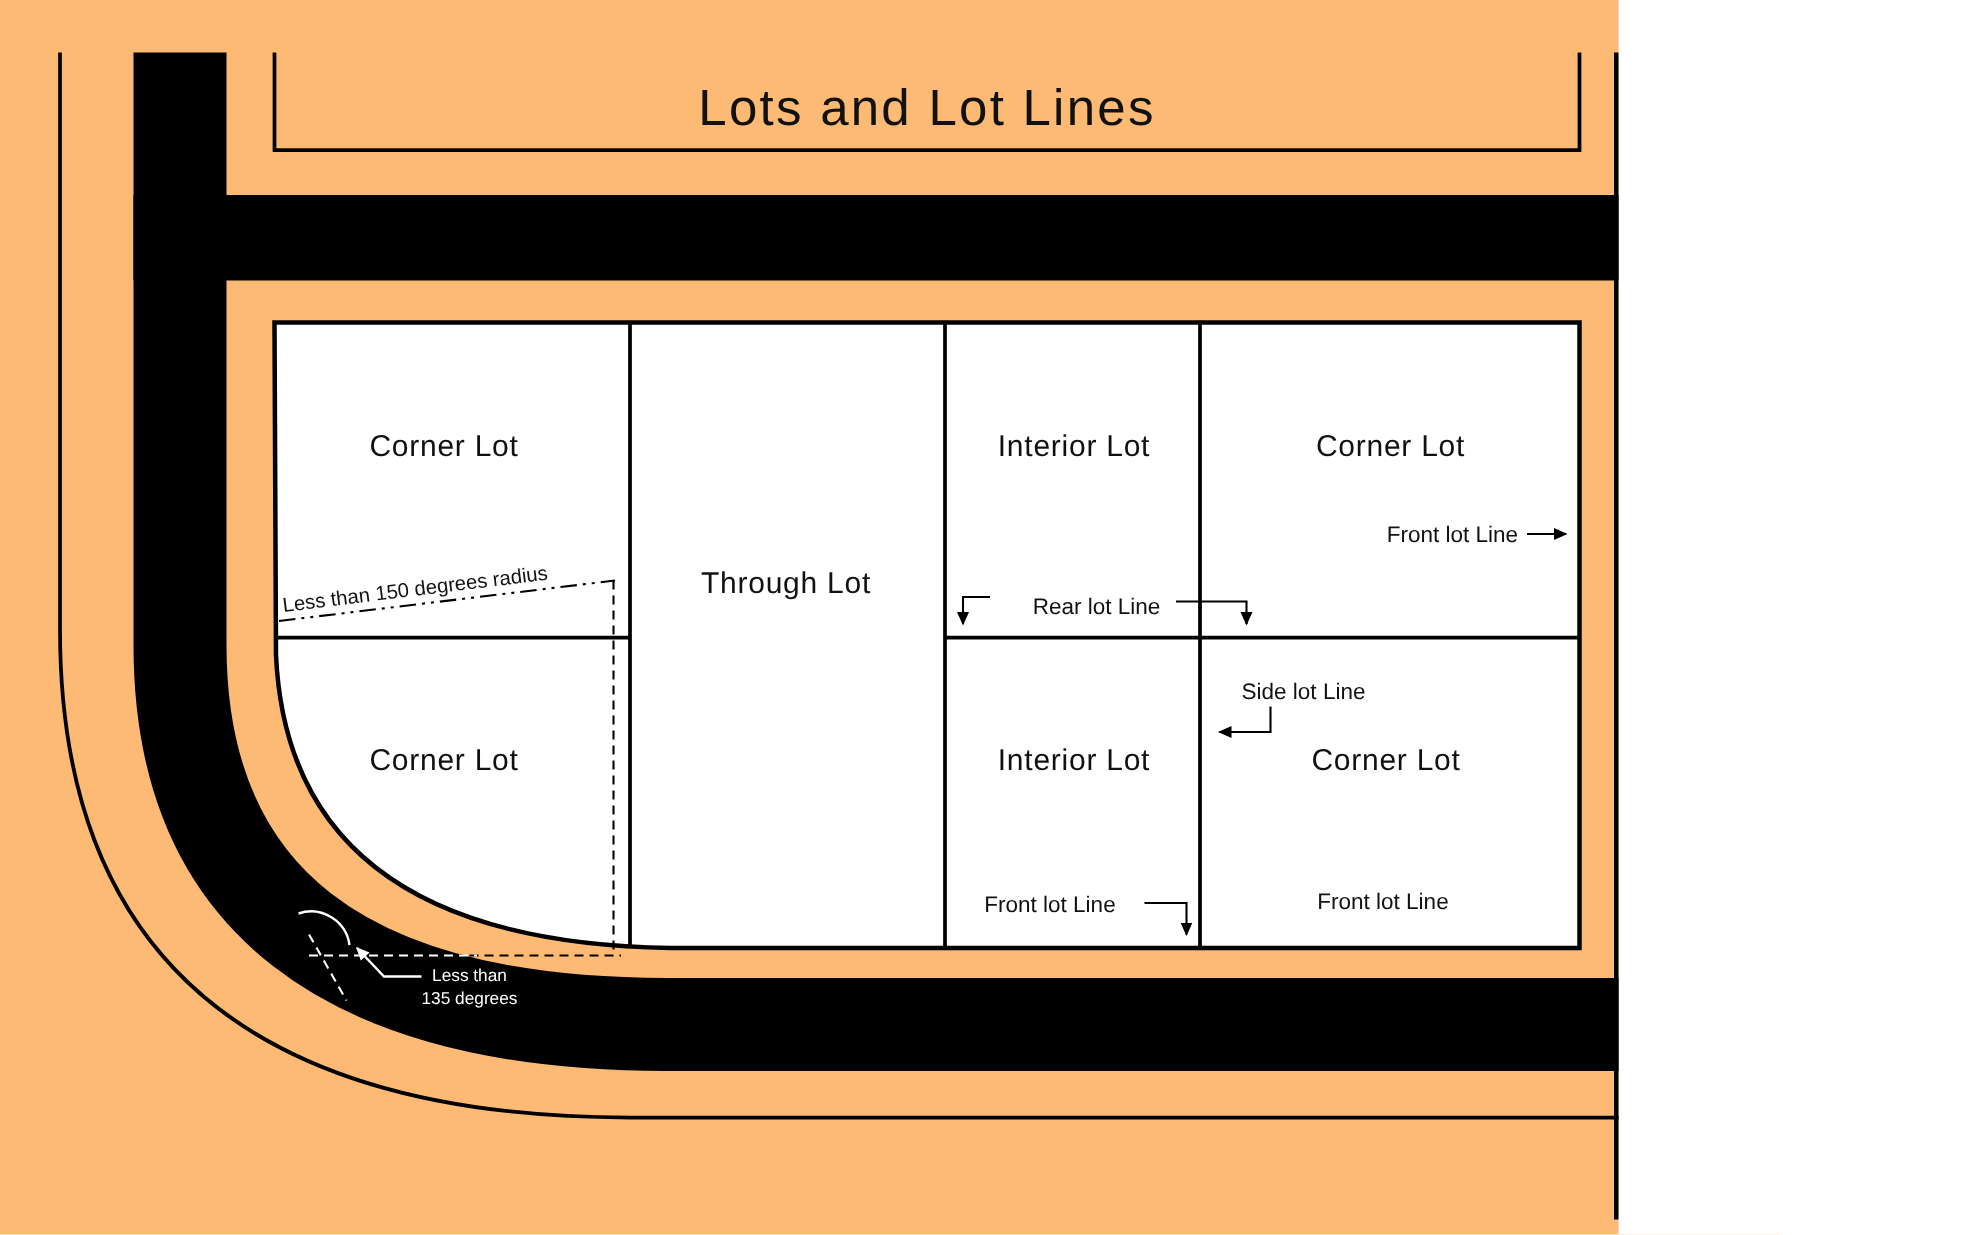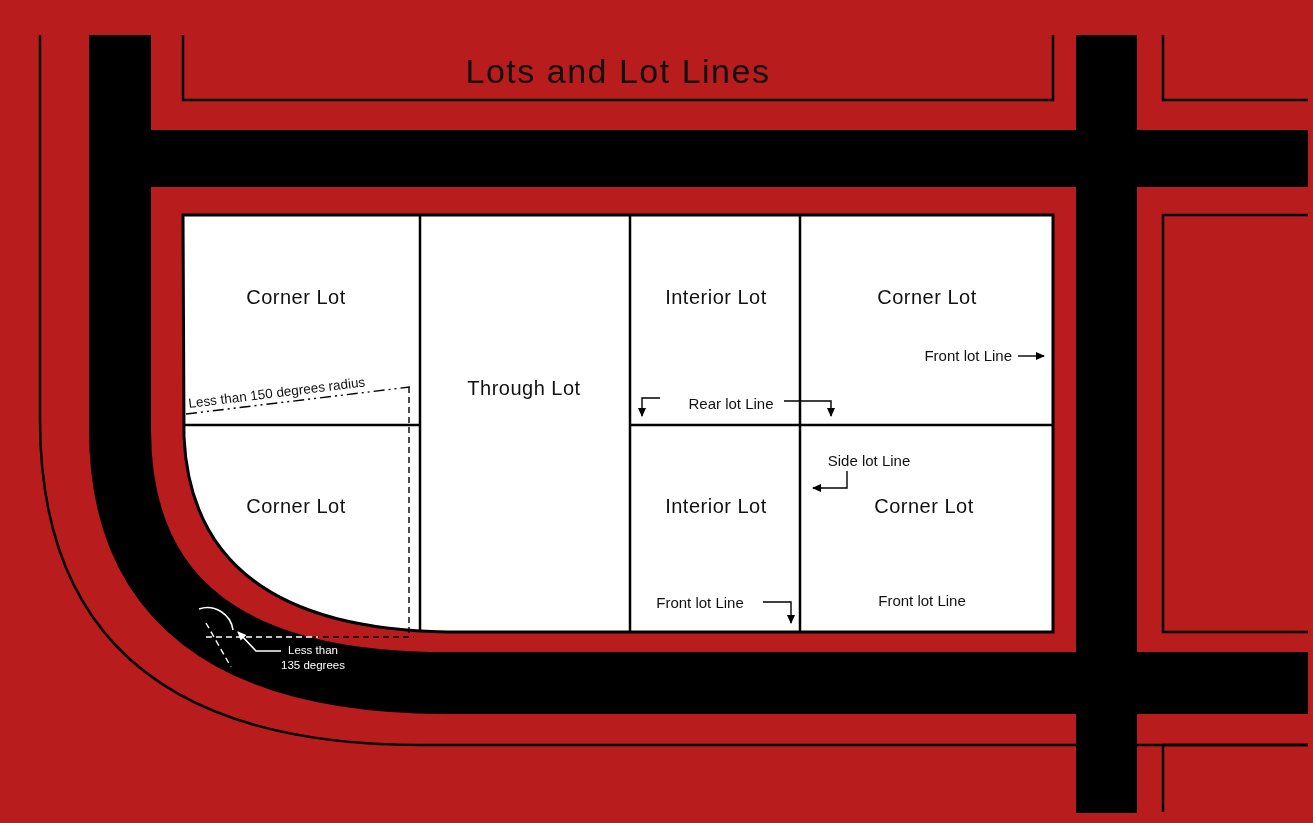--- a/index.html
+++ b/index.html
@@ -1,20 +1,20 @@
 <!DOCTYPE html>
 <html><head>
 <meta charset="utf-8">
 <style>
   html, body { margin: 0; padding: 0; background: #ffffff; }
   .stage {
     position: relative;
-    width: 1313px;
+    width: 1079px;
     height: 823px;
-    background: #b91c1c;
+    background: #fdba74;
     overflow: hidden;
     font-family: "Liberation Sans", sans-serif;
   }
   svg text {
     font-family: "Liberation Sans", sans-serif;
     fill: #111111;
   }
   .title-text   { font-size: 34px; text-anchor: middle; letter-spacing: 1.5px; }
   .lot-label    { font-size: 20px; text-anchor: middle; letter-spacing: 0.5px; }
   .note-mid     { font-size: 15px; text-anchor: middle; }

